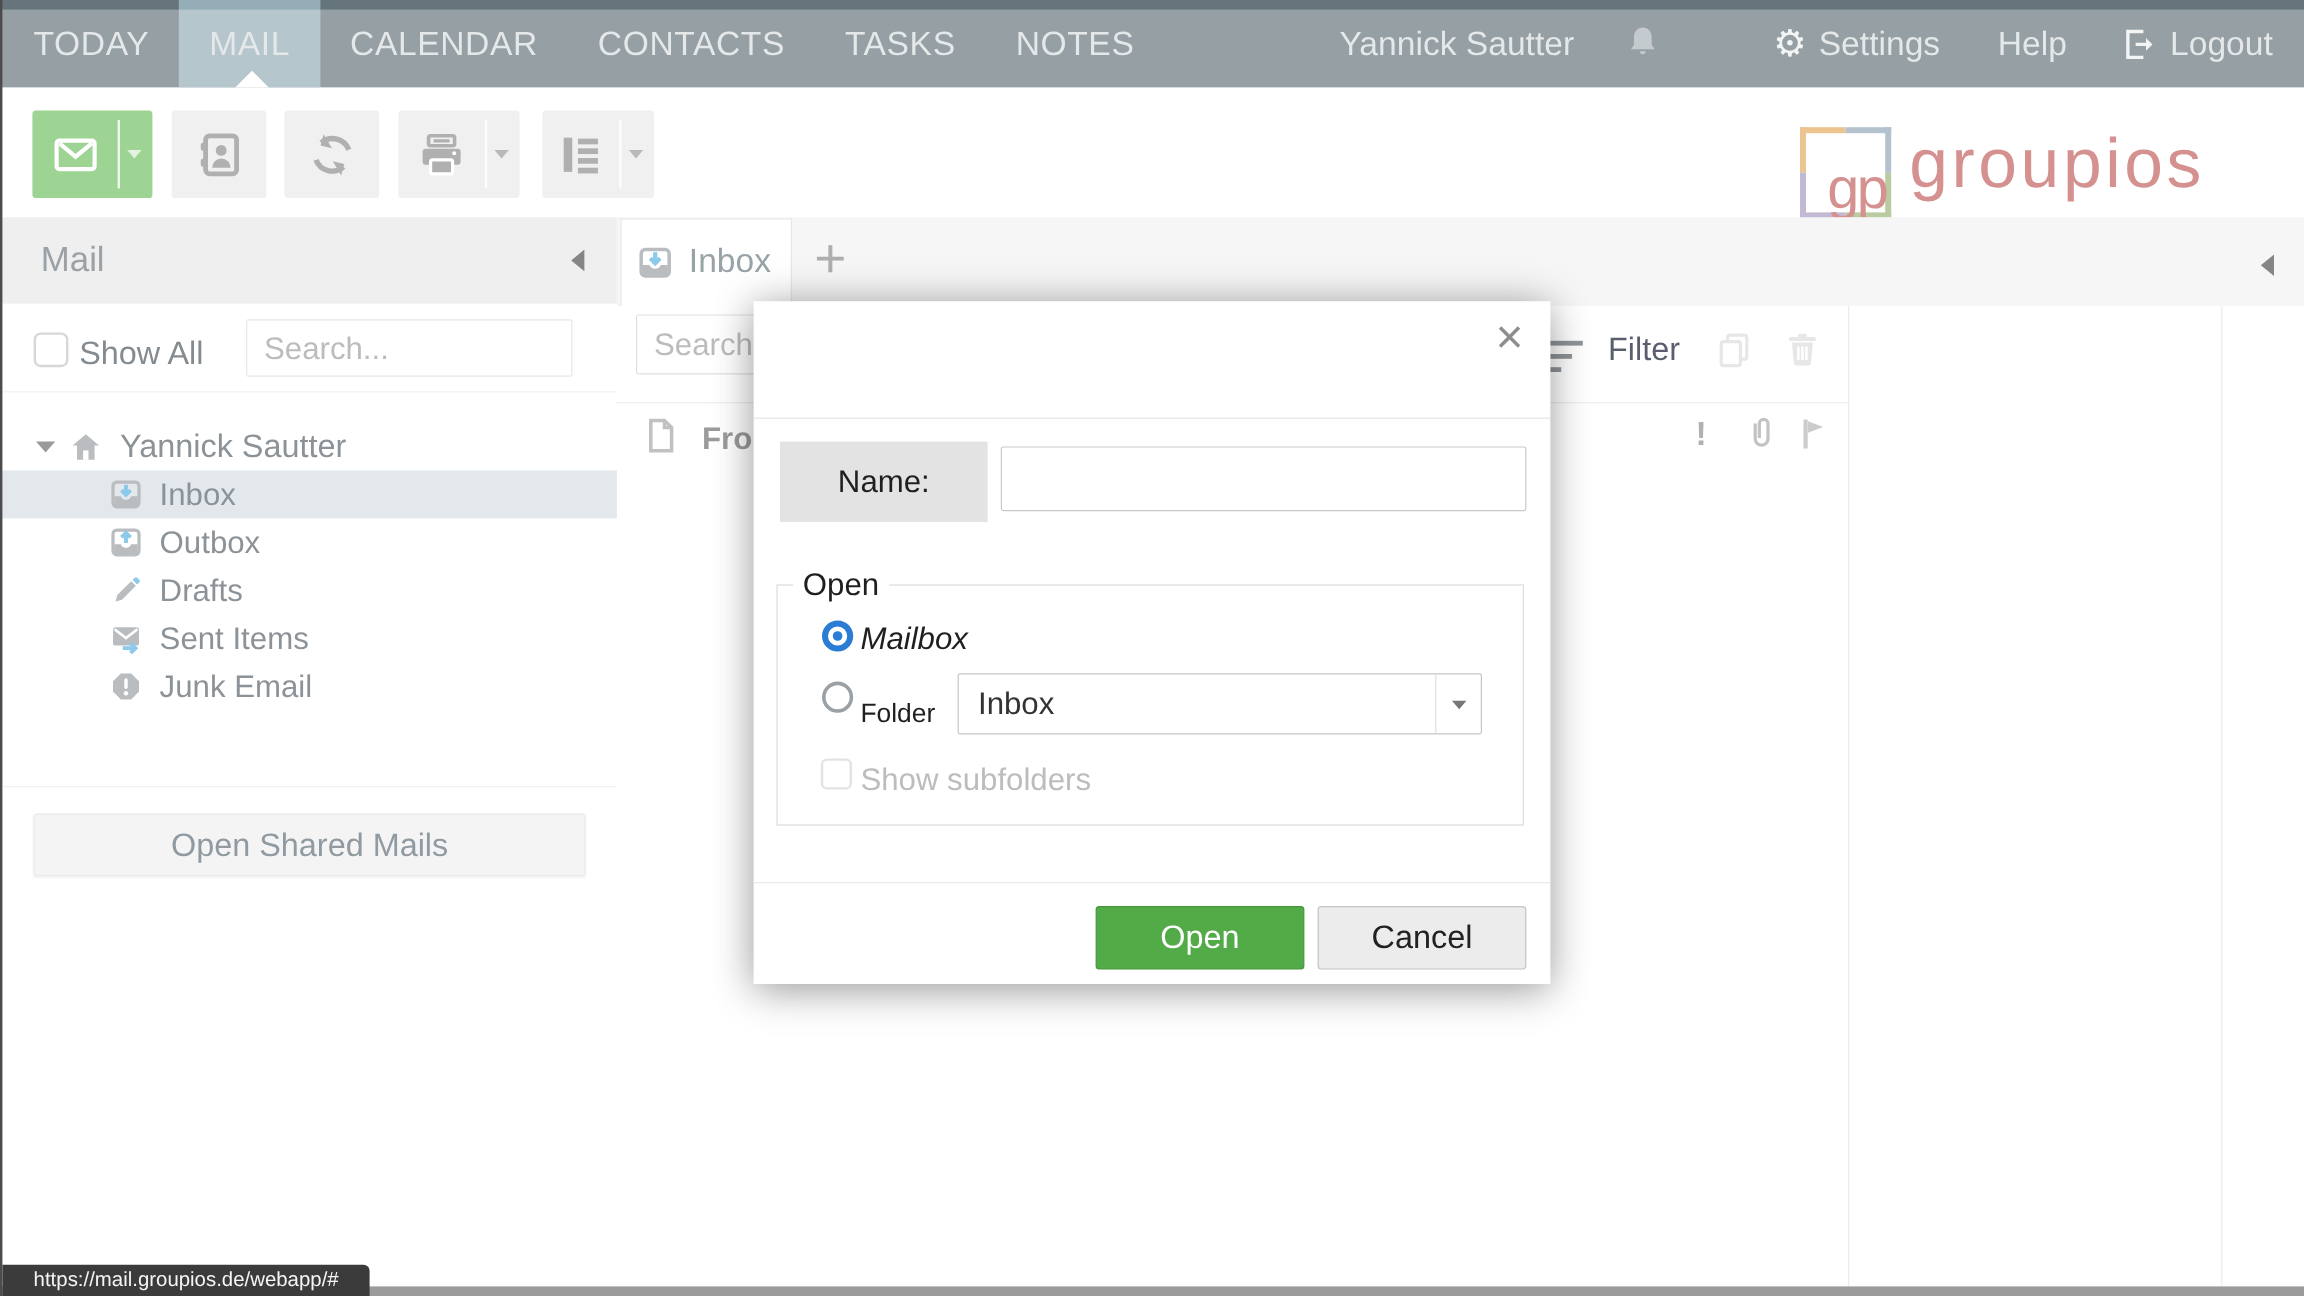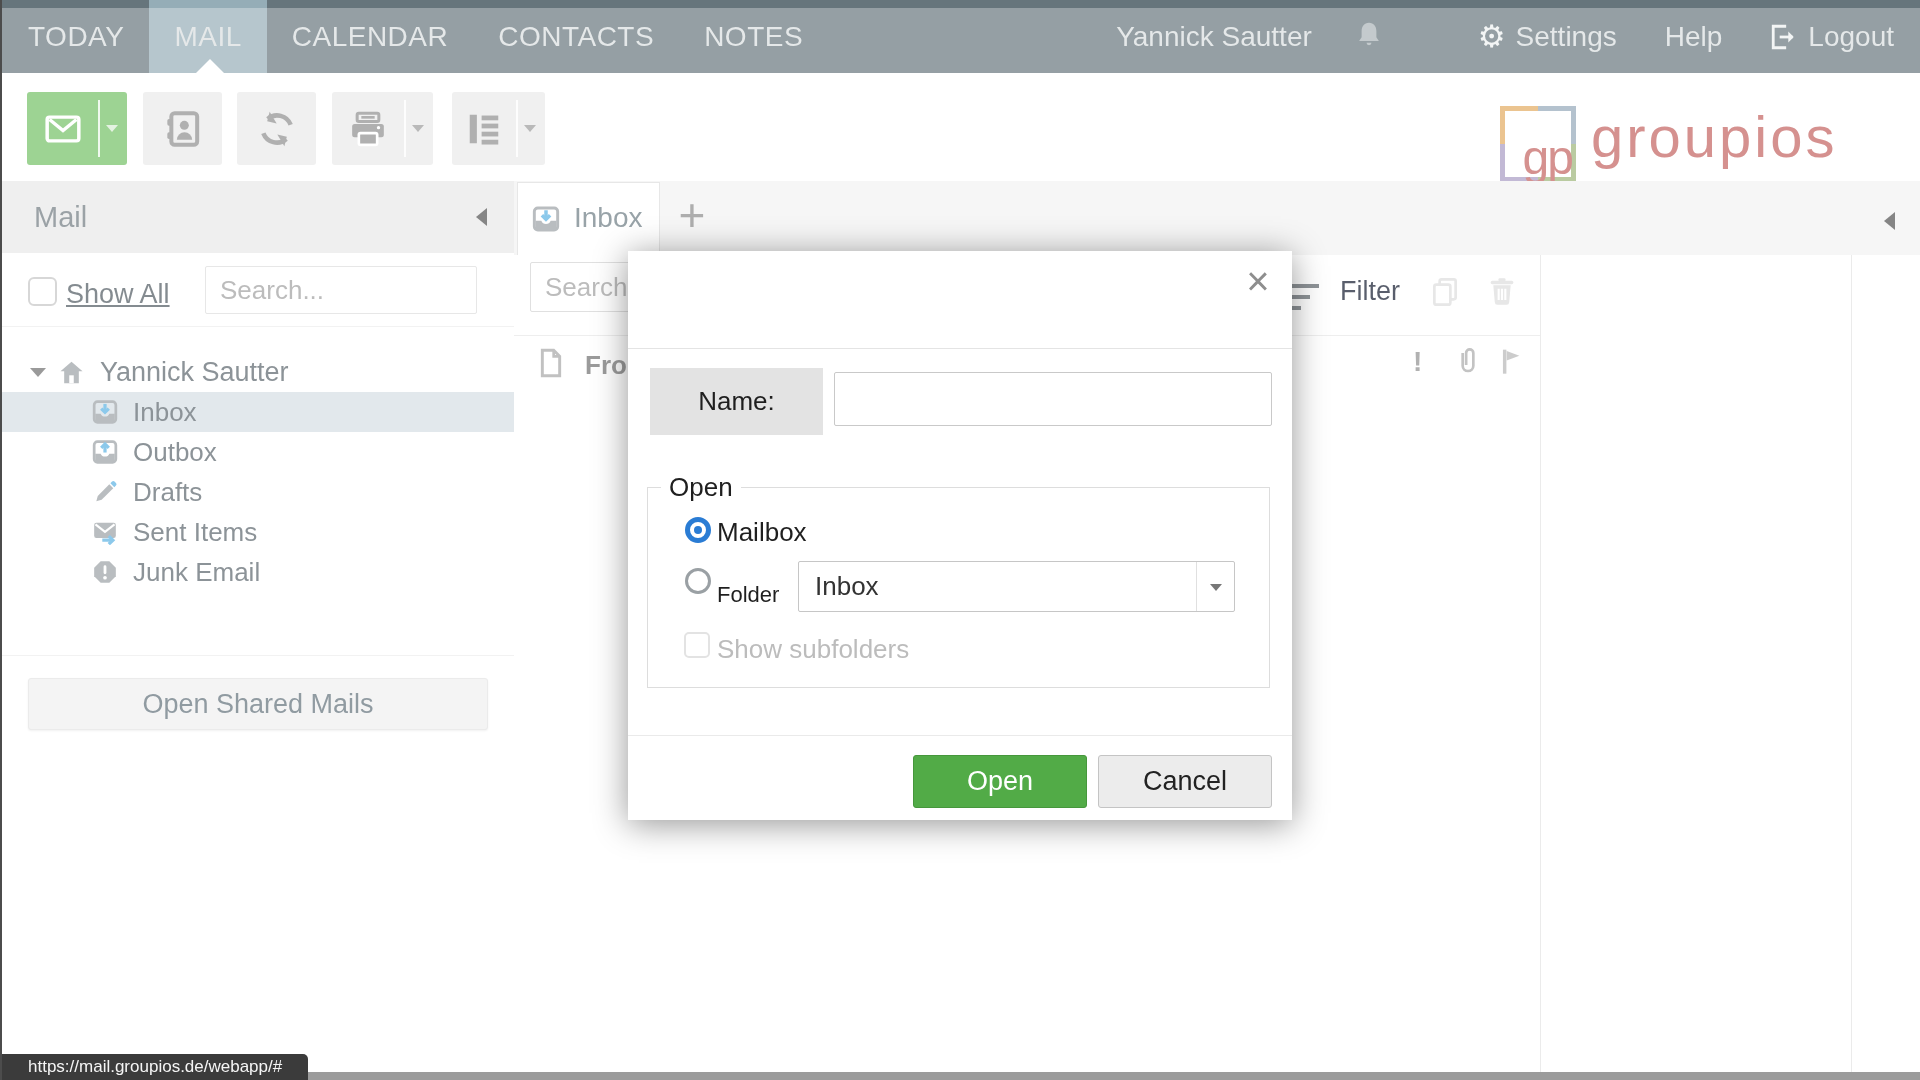--- a/index.html
+++ b/index.html
@@ -57,21 +57,21 @@
                letter-spacing:3px; }
 
   
   .side-header { position:absolute; left:0; top:181px; width:514px; height:72px; background:#e8e8e8; }
   .side-header .t { position:absolute; left:34px; top:0; line-height:72px; font-size:29px; color:#6f797f; }
   .tri-left { width:0; height:0; border-top:9px solid transparent; border-bottom:9px solid transparent;
               border-right:11px solid #4f4f4f; position:absolute; }
   .side-collapse { left:476px; top:27px; cursor:pointer; }
   .showall-box { position:absolute; left:28px; top:277px; width:29px; height:29px; background:#fff;
                  border:2px solid #c6c6c6; border-radius:6px; cursor:pointer; }
-  .showall-lbl { position:absolute; left:66px; top:279px; font-size:27px; color:#4e585f;text-decoration:underline; }
+  .showall-lbl { position:absolute; left:66px; top:279px; font-size:27px; color:#4e585f; }
   .side-search { position:absolute; left:205px; top:266px; width:272px; height:48px;
                  border:1px solid #dcdcdc; border-radius:2px; font-size:26px; color:#555;
                  padding:0 14px; outline:none; font-family:inherit; }
   .side-search::placeholder, .list-search::placeholder { color:#9e9e9e; }
   .side-div1 { position:absolute; left:0; top:326px; width:514px; height:1px; background:#ececec; }
   .tree { position:absolute; left:0; top:352px; width:514px; }
   .frow { height:40px; display:flex; align-items:center; cursor:pointer; }
   .frow.sel { background:var(--selected_row,#d5dee4); }
   .frow .ficon { width:26px; height:26px; margin-left:92px; flex:0 0 auto; }
   .frow .flabel { margin-left:15px; font-size:26px; color:#59636a; }
@@ -126,21 +126,21 @@
                  outline:none; font-family:inherit; }
   .m-fieldset { position:absolute; left:19px; top:236px; width:623px; height:201px; border:1px solid #dddddd; }
   .m-legend { position:absolute; left:33px; top:221px; background:#fff; padding:0 8px;
               font-size:26px; color:#1f1f1f; }
   .radio { position:absolute; width:26px; height:26px; border-radius:50%; background:#fff; cursor:pointer; }
   .radio.on { border:5px solid var(--radio_blue,#2a7cd4); }
   .radio.on i { display:block; width:8px; height:8px; margin:4px; border-radius:50%;
                 background:var(--radio_blue,#2a7cd4); }
   .radio.off { border:3px solid #9aa0a4; }
   .r-mail { left:57px; top:266px; } .r-folder { left:57px; top:317px; }
-  .r-mail-lbl { position:absolute; left:89px; top:266px; font-size:26px; color:#1f1f1f; }
+  .r-mail-lbl { position:absolute; left:89px; top:266px; font-size:26px; color:#1f1f1f;font-style:italic; }
   .r-folder-lbl { position:absolute; left:89px; top:317px; font-size:22px; color:#1f1f1f;margin-top:14px; }
   .m-select { position:absolute; left:170px; top:310px; width:437px; height:51px;
               border:1px solid #c6c6c6; border-radius:2px; background:#fff; cursor:pointer; }
   .m-select .val { position:absolute; left:16px; top:0; line-height:49px; font-size:26px; color:#333; }
   .m-select .abox { position:absolute; right:0; top:0; width:38px; height:49px; border-left:1px solid #e0e0e0; }
   .m-select .abox b { position:absolute; left:13px; top:22px; width:0; height:0;
                       border-left:6px solid transparent; border-right:6px solid transparent;
                       border-top:7px solid #777; }
   .m-check { position:absolute; left:56px; top:381px; width:26px; height:26px; border:2px solid #e3e3e3;
              border-radius:5px; background:#fff; cursor:pointer; }
@@ -162,20 +162,21 @@
 <body>
 
 <div id="screen">
 
   <div class="topnav">
     <div class="nav-left" id="nav-left">
         <div class="nav-item">TODAY</div>
         <div class="nav-item active">MAIL</div>
         <div class="nav-item">CALENDAR</div>
         <div class="nav-item">CONTACTS</div>
+        <div class="nav-item">TASKS</div>
         <div class="nav-item">NOTES</div>
       </div>
     <div class="nav-notch"></div>
     <div class="nav-right">
       <span class="txt nav-user">Yannick Sautter</span>
       <span class="nav-bell">
         <svg viewBox="0 0 24 26">
             <path d="M12 1.5c-3.9 0-6 3-6 6.8v4.9l-2 3h16l-2-3V8.3c0-3.8-2.1-6.8-6-6.8z" fill="#aab3b7"></path>
             <path d="M10 17.7a2 2 0 0 0 4 0z" fill="#aab3b7"></path>
           </svg>

